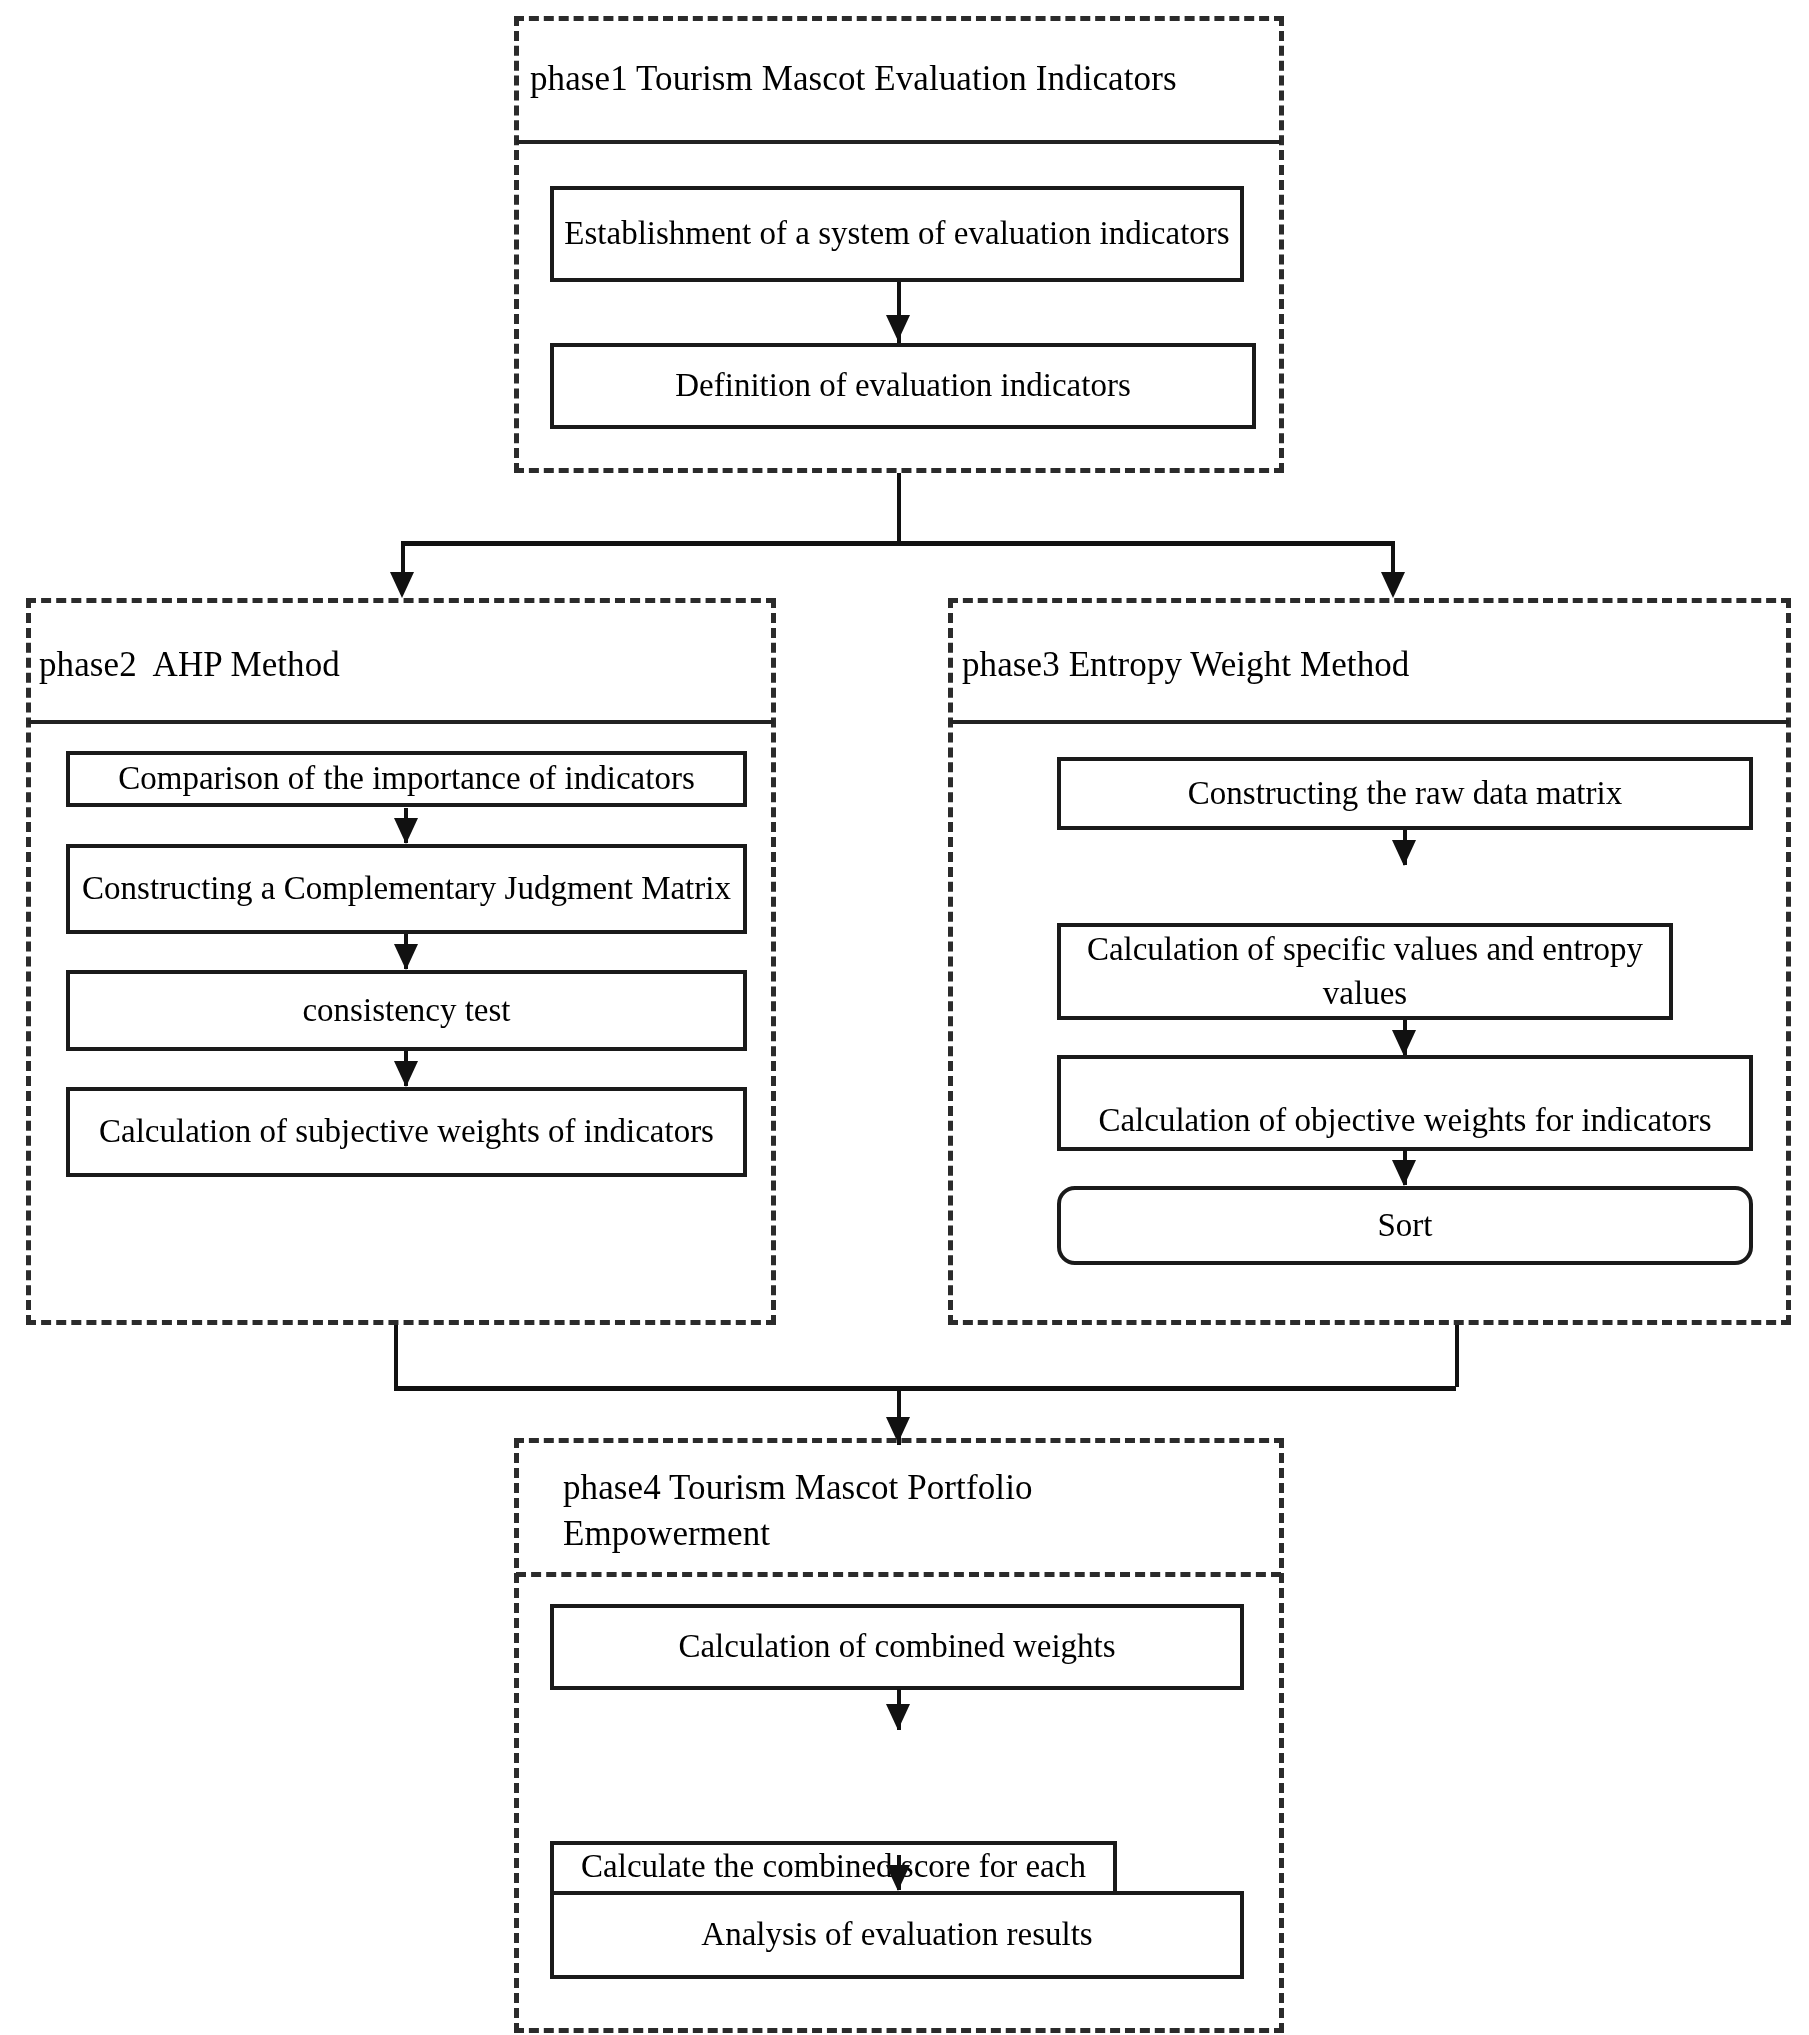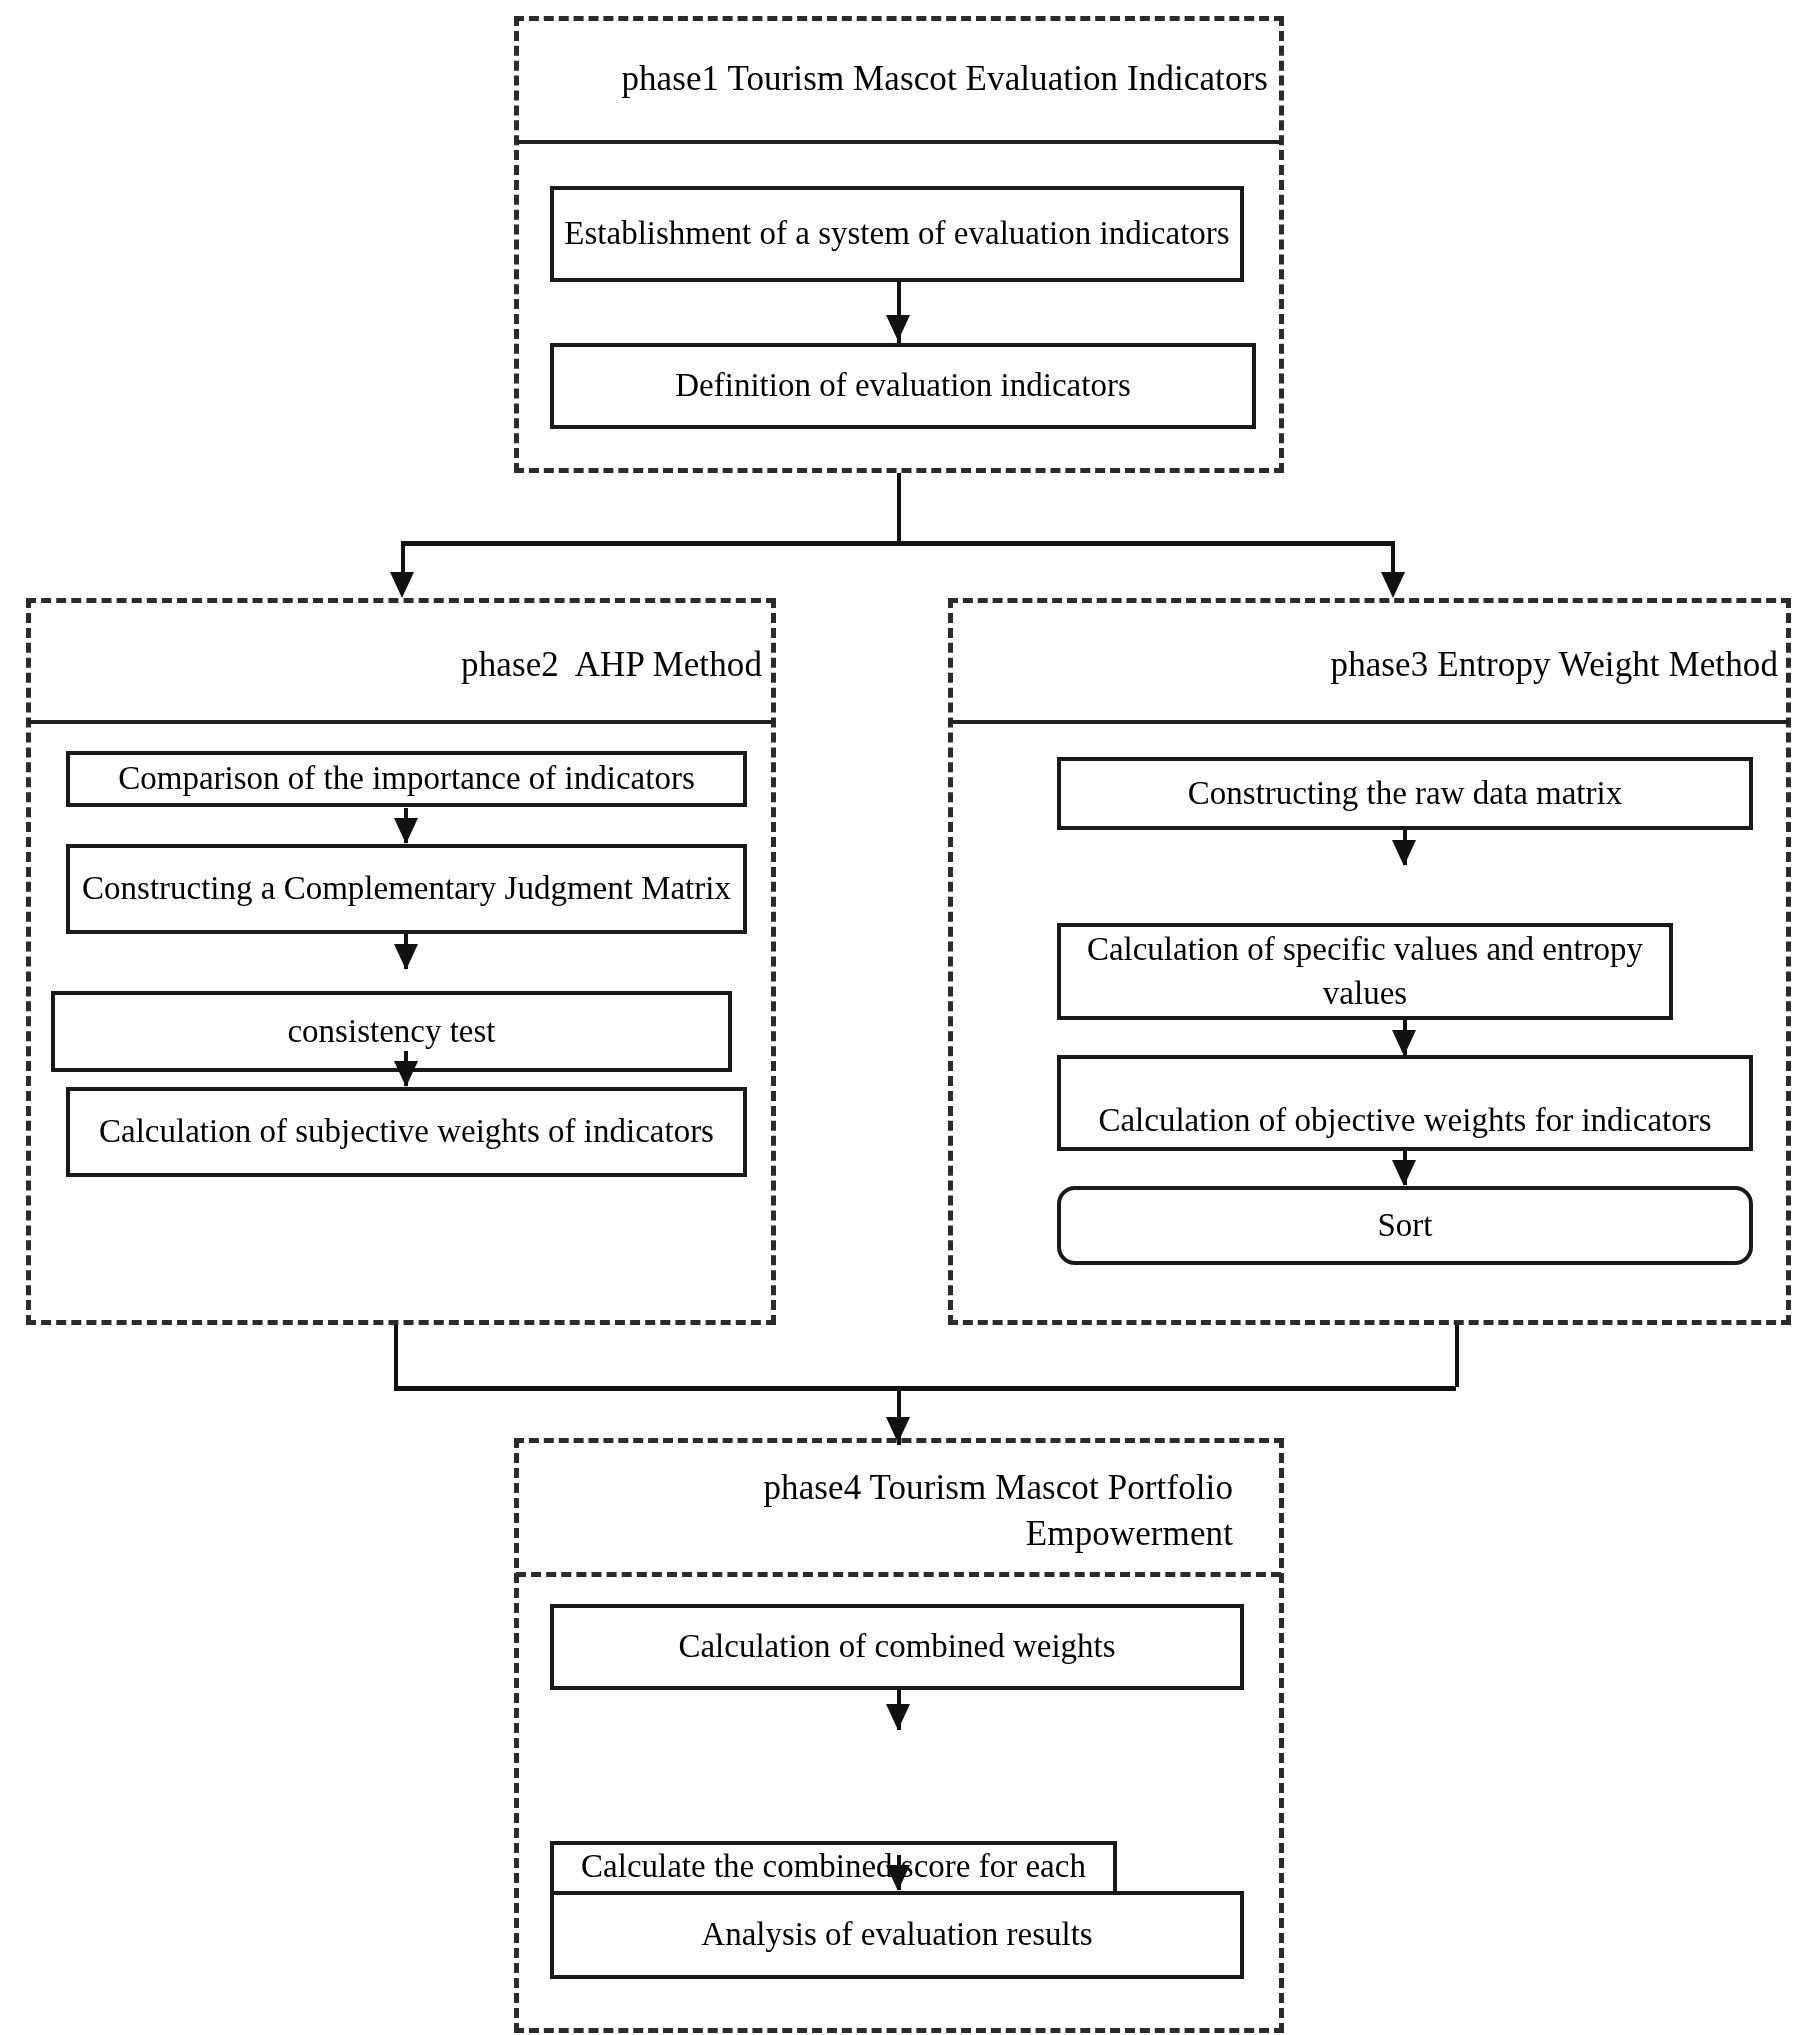--- a/index.html
+++ b/index.html
@@ -18,21 +18,21 @@
   
   .phase{
     position:absolute;
     border:5px dashed #2b2b2b;
     box-sizing:border-box;
     background:transparent;
   }
   .phase-title{
     position:absolute;
     left:0;right:0;
-    text-align:right;
+    text-align:left;
     font-size:35px;
     line-height:1.30;
     letter-spacing:0.1px;
     white-space:pre-wrap;
   }
   .phase-rule{
     position:absolute;
     height:0;
     border-top:4px solid #222;
   }
@@ -113,21 +113,21 @@
   </div>
   <div class="vline" style="left:404px;top:808px;height:35px;"></div>
   <div class="arrowhead" style="left:394px;top:818px;"></div>
 
   <div class="node" style="left:66px;top:844px;width:681px;height:90px;">
     <span>Constructing a Complementary Judgment Matrix</span>
   </div>
   <div class="vline" style="left:404px;top:934px;height:35px;"></div>
   <div class="arrowhead" style="left:394px;top:944px;"></div>
 
-  <div class="node" style="left:51px;top:970px;width:681px;height:81px;margin-top:21px;">
+  <div class="node" style="left:66px;top:970px;width:681px;height:81px;">
     <span>consistency test</span>
   </div>
   <div class="vline" style="left:404px;top:1051px;height:35px;"></div>
   <div class="arrowhead" style="left:394px;top:1061px;"></div>
 
   <div class="node" style="left:66px;top:1087px;width:681px;height:90px;">
     <span>Calculation of subjective weights of indicators</span>
   </div>
 
   <div class="phase" style="left:948px;top:598px;width:843px;height:727px;"></div>

